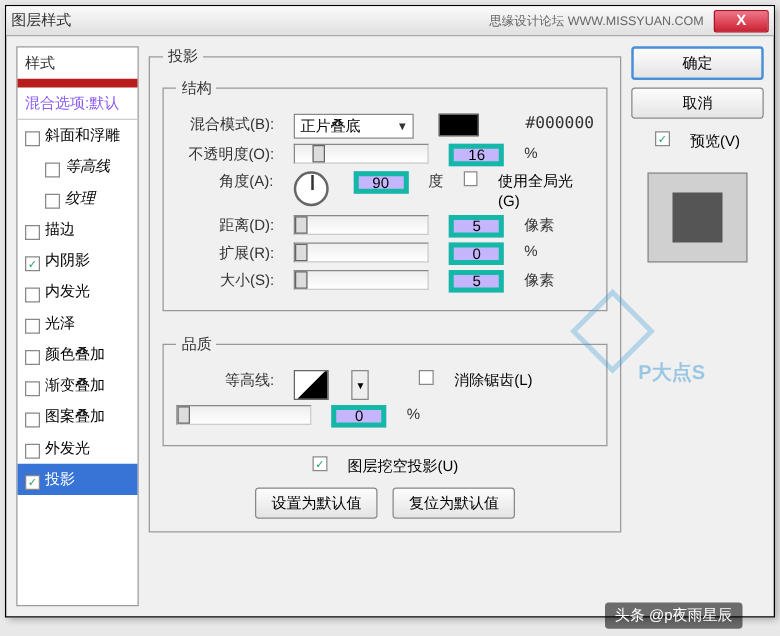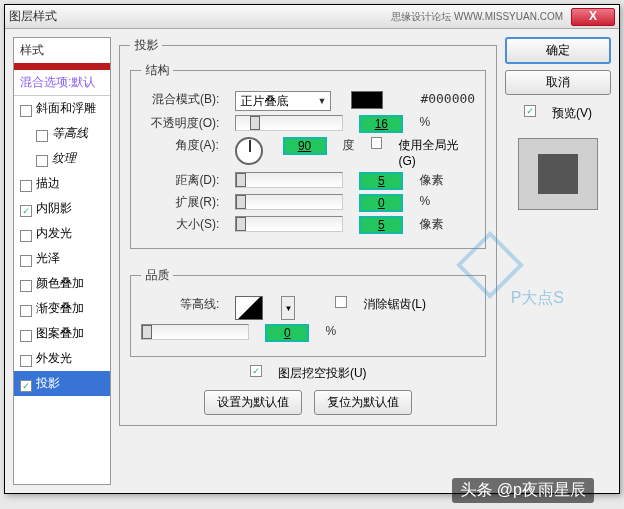--- a/index.html
+++ b/index.html
@@ -21,36 +21,36 @@
 fieldset { border: 1px solid #999; padding: 8px 10px 10px; }
 legend { padding: 0 4px; color: #333; }
 .row { display: flex; align-items: flex-start; margin: 4px 0; gap: 16px; }
 .row .lbl { width: 78px; text-align: right; color: #333; }
 .combo { border: 1px solid #888; background: #fff; height: 20px; padding: 0 0 0 4px; position: relative; display: inline-flex; align-items: center; min-width: 96px; }
 .combo::after { content: "▼"; position: absolute; right: 4px; font-size: 9px; color: #333; }
 .swatch { width: 32px; height: 18px; background: #000; border: 1px solid #666; margin-left: 4px; }
 .hex { margin-left: 21px; color: #333; font-family: monospace; font-size: 13px; }
 .slider { width: 108px; height: 16px; border: 1px solid #ccc; border-top-color:#888; border-left-color:#888; background: linear-gradient(#eee,#fff); position: relative; }
 .slider .thumb { position: absolute; top: 0; left: 0; width: 10px; height: 14px; background: #ddd; border: 1px solid #666; }
-.numbox { width: 44px; height: 18px; border: 2px solid #14b8a6; background: #22c55e; text-align: center; text-decoration: underline; }
+.numbox { width: 44px; height: 18px; border: 4px solid #14b8a6; background: #c4b5fd; text-align: center; }
 .unit { color: #333; }
 .dial { width: 28px; height: 28px; border: 2px solid #666; border-radius: 50%; background: #fff; position: relative; margin-right: 4px; }
 .dial::after { content: ""; position: absolute; width: 2px; height: 12px; background: #333; left: 12px; top: 1px; }
 .contour { width: 28px; height: 24px; border: 1px solid #666; background: linear-gradient(135deg,#fff 49%,#000 51%); margin-right: 2px; }
 .arrowbtn { width: 14px; height: 24px; border: 1px solid #888; background: #eee; display: inline-flex; align-items: center; justify-content: center; font-size: 8px; }
 .btnrow { display: flex; gap: 12px; justify-content: center; margin-top: 8px; }
 .btn { border: 1px solid #888; background: linear-gradient(#fdfdfd,#e4e4e4); padding: 3px 12px; border-radius: 3px; cursor: pointer; }
 .right { width: 112px; display: flex; flex-direction: column; gap: 6px; }
 .right .btn { width: 100%; text-align: center; }
 .defaultbtn { border: 2px solid #4a90d9; }
 .preview { width: 80px; height: 72px; background: #d0d0d0; border: 1px solid #888; margin: 6px auto; display: flex; align-items: center; justify-content: center; }
 .preview .inner { width: 40px; height: 40px; background: #555; }
-.watermark { position: absolute; right: 60px; bottom: 200px; color: #4aa0d8; font-size: 16px; font-weight: normal; opacity: 0.5; pointer-events: none; }
+.watermark { position: absolute; right: 60px; bottom: 200px; color: #4aa0d8; font-size: 16px; font-weight: bold; opacity: 0.5; pointer-events: none; }
 .wmlogo { position: absolute; right: 110px; bottom: 220px; width: 48px; height: 48px; border: 4px solid #4aa0d8; opacity: 0.35; transform: rotate(45deg); pointer-events: none; }
-.footer-wm { position: absolute; bottom: 6px; right: 30px; color: #fff; background: rgba(0,0,0,0.55); padding: 2px 8px; font-size: 16px; border-radius: 3px; }
+.footer-wm { position: absolute; bottom: 6px; right: 30px; color: #fff; background: rgba(0,0,0,0.55); padding: 2px 8px; font-size: 12px; border-radius: 3px; }
 </style>
 </head>
 <body>
 
 <div class="dialog">
   <div class="titlebar">
     <span class="title">图层样式</span>
     <span class="forum">思缘设计论坛  WWW.MISSYUAN.COM</span>
     <span class="closebtn">X</span>
   </div>

